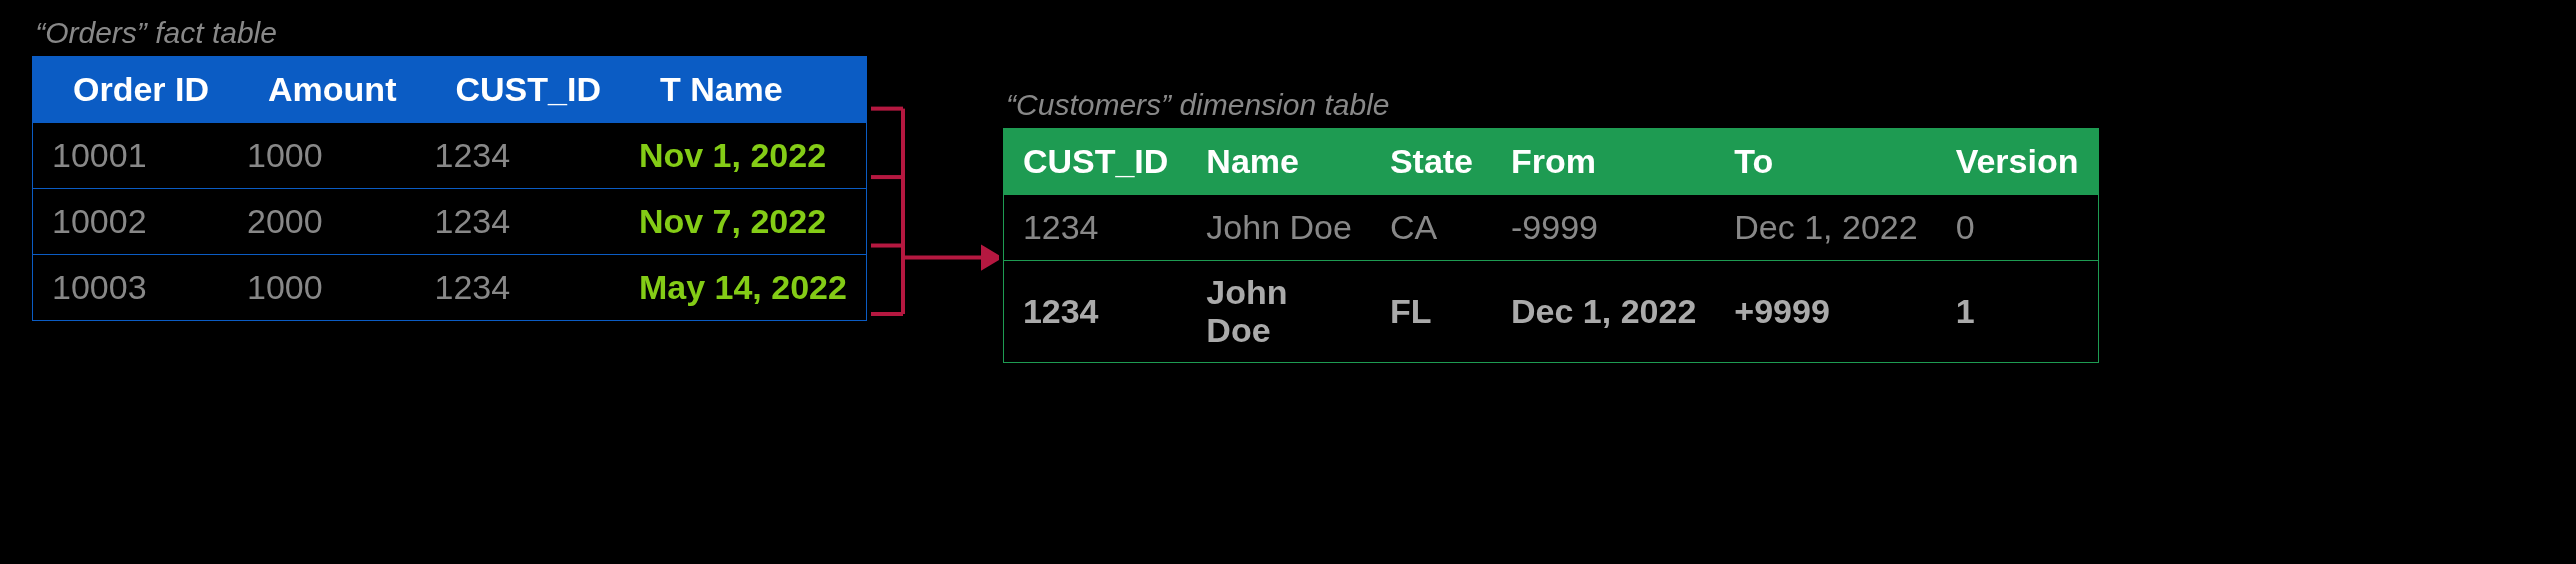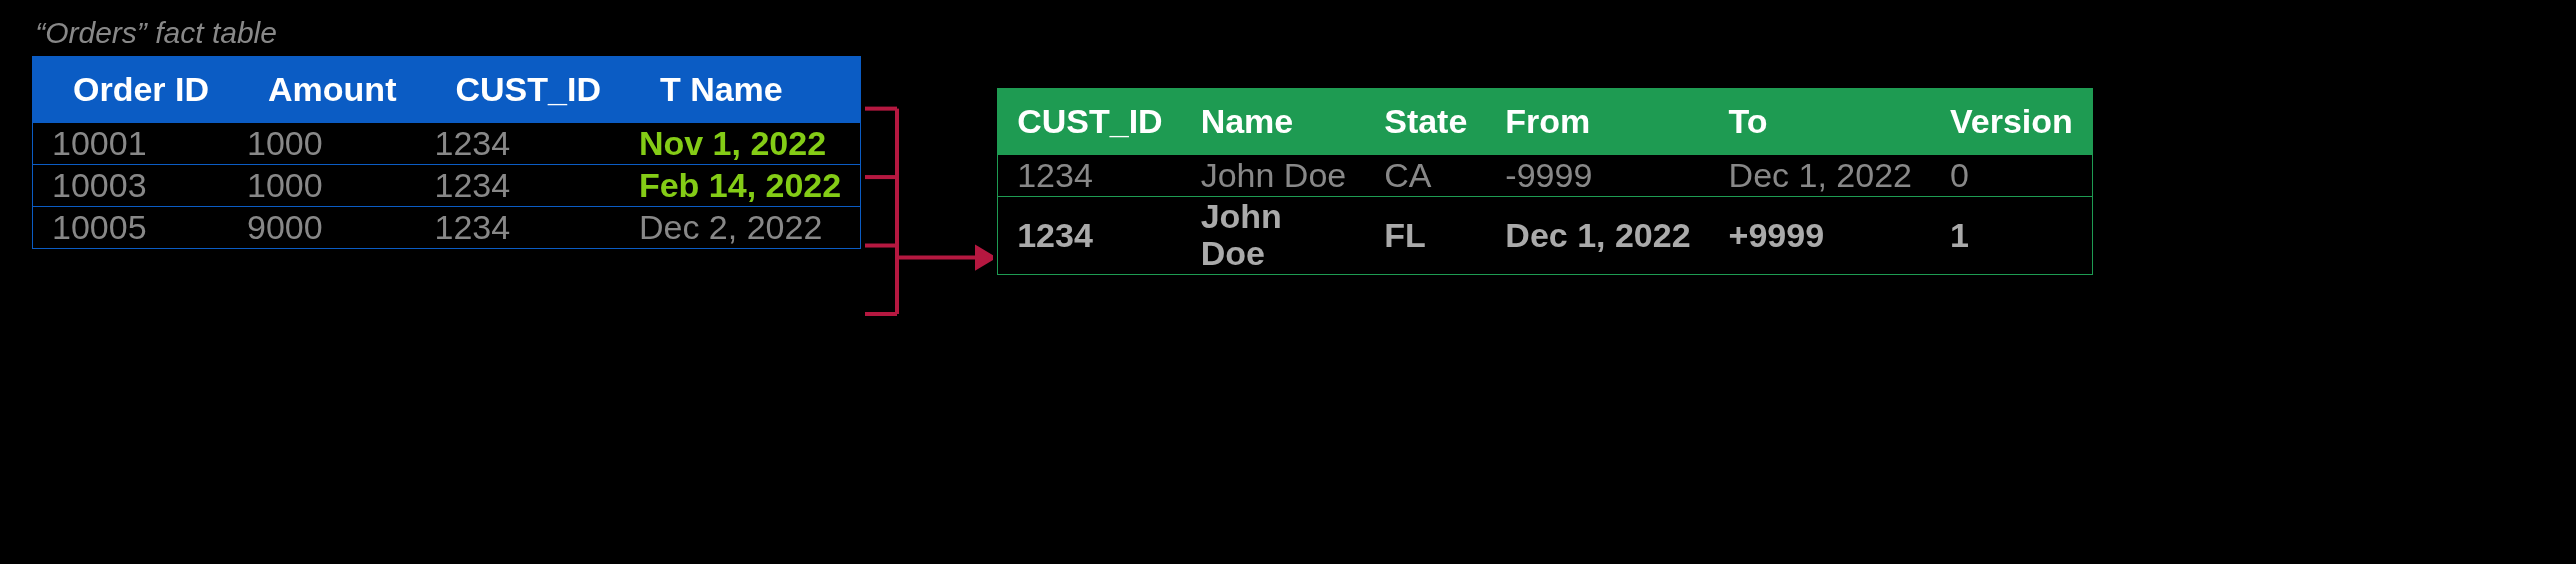--- a/index.html
+++ b/index.html
@@ -34,21 +34,21 @@
   }
   th {
     color: #fff;
     font-weight: 700;
     text-align: left;
     padding: 13px 19px;
     white-space: nowrap;
   }
   td {
     color: #888;
-    padding: 1px 19px;
+    padding: 13px 19px;
     white-space: nowrap;
   }
   .orders th { background: #0b5cc4; padding-left: 40px; }
   .orders tr { border: 0.8px solid #0b5cc4; }
   .orders td.bold-date { color: #84cc16; font-weight: 700; }
   .customers th { background: #1e9b52; }
   .customers tr { border: 0.8px solid #1e9b52; }
   .customers .active td { color: #aaa; font-weight: 700; }
   .customers .active td.name-cell { line-height: 1.1; }
   .arrow-col {
@@ -81,30 +81,30 @@
         </tr>
       </thead>
       <tbody id="orders-body">
           <tr>
             <td>10001</td>
             <td>1000</td>
             <td>1234</td>
             <td class="bold-date">Nov 1, 2022</td>
           </tr>
           <tr>
+            <td>10002</td>
+            <td>2000</td>
+            <td>1234</td>
+            <td class="bold-date">Nov 7, 2022</td>
+          </tr>
+          <tr>
             <td>10003</td>
             <td>1000</td>
             <td>1234</td>
-            <td class="bold-date">Feb 14, 2022</td>
-          </tr>
-          <tr>
-            <td>10005</td>
-            <td>9000</td>
-            <td>1234</td>
-            <td>Dec 2, 2022</td>
+            <td class="bold-date">May 14, 2022</td>
           </tr>
         </tbody>
     </table>
   </div>
 
   <div class="arrow-col">
     <svg class="arrow-svg" viewBox="0 0 160 560" preserveAspectRatio="none">
       <g id="arrow-g" stroke-width="5" fill="none" stroke="#b51840">
 
         <line x1="0" y1="115" x2="40" y2="115"></line>
@@ -115,20 +115,21 @@
         <line x1="40" y1="115" x2="40" y2="370"></line>
 
         <line x1="40" y1="300" x2="140" y2="300"></line>
 
         <polygon id="arrow-head" points="140,288 160,300 140,312" fill="#b51840" stroke="#b51840"></polygon>
       </g>
     </svg>
   </div>
 
   <div class="table-block right-block">
+    <div class="caption">“Customers” dimension table</div>
     <table class="customers">
       <thead>
         <tr>
           <th>CUST_ID</th>
           <th>Name</th>
           <th>State</th>
           <th>From</th>
           <th>To</th>
           <th>Version</th>
         </tr>

